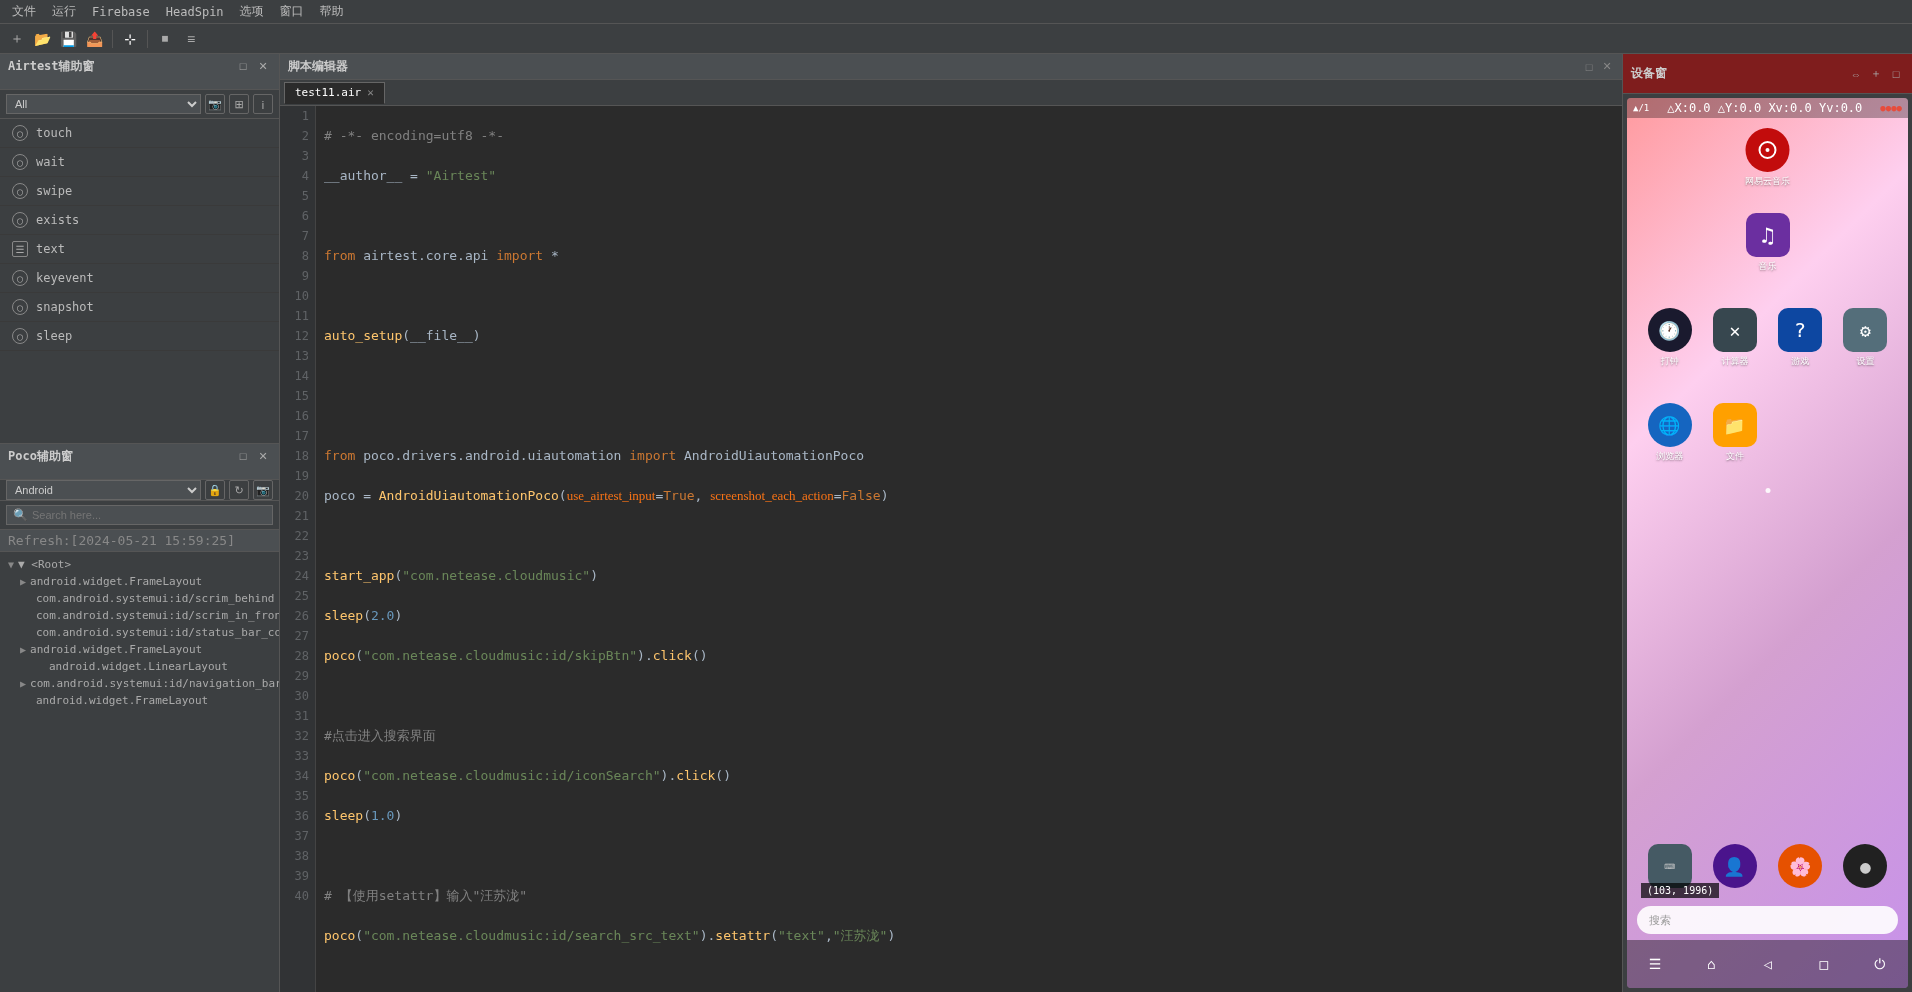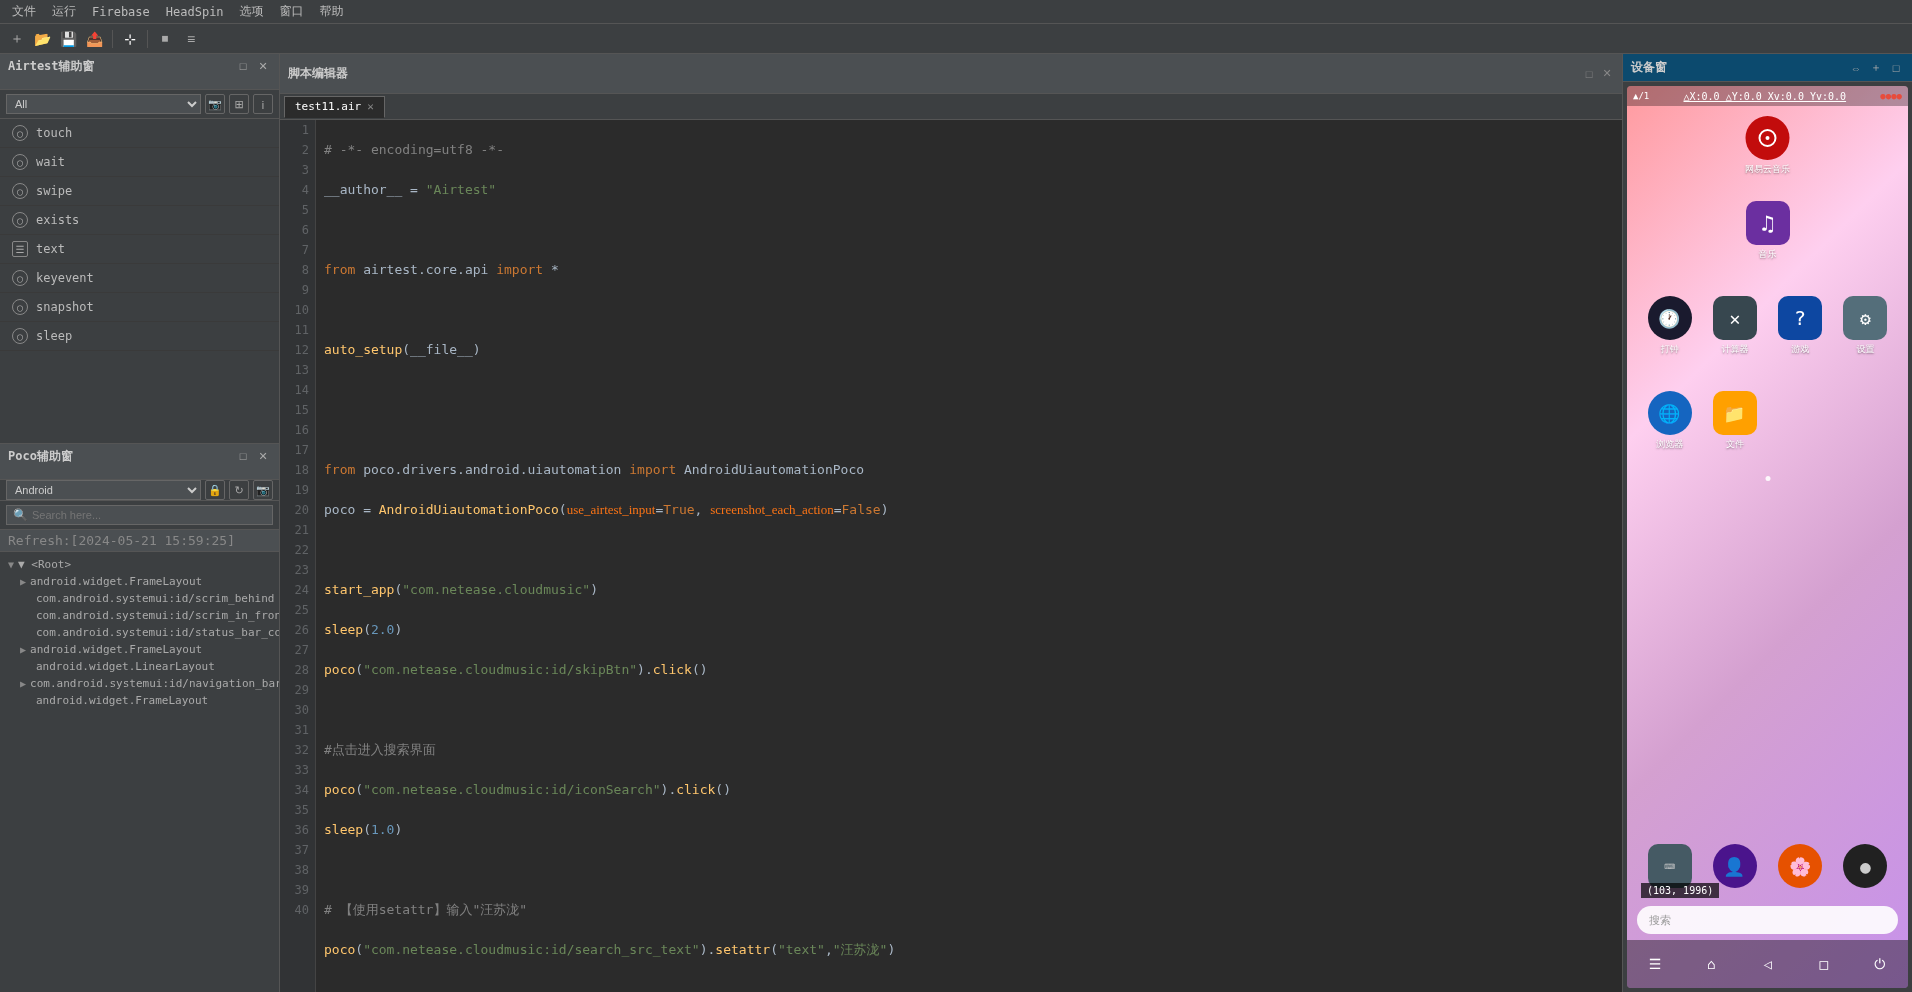--- a/index.html
+++ b/index.html
@@ -236,21 +236,21 @@
       border-bottom: 1px solid #555;
     }
 
     .editor-header {
       background: #4b4f52;
       border-bottom: 1px solid #555;
       display: flex;
       align-items: center;
       justify-content: space-between;
       padding: 0 8px;
-      height: 40px;
+      height: 26px;
     }
     .editor-title { color: #ccc; font-size: 12px; font-weight: bold; }
     .editor-tab-bar {
       display: flex;
       align-items: center;
       background: #3c3f41;
       border-bottom: 1px solid #555;
       padding: 0 4px;
       height: 26px;
     }
@@ -316,23 +316,23 @@
       border-left: 1px solid #555;
       display: flex;
       flex-direction: column;
     }
 
     .device-header {
       display: flex;
       align-items: center;
       justify-content: space-between;
       padding: 4px 8px;
-      background: #0c4a6e;
-      border-bottom: 1px solid #555;
-      height: 28px;
+      background: #7f1d1d;
+      border-bottom: 1px solid #555;
+      height: 40px;
     }
     .device-title { color: #ccc; font-size: 12px; font-weight: bold; }
 
     .device-screen {
       flex: 1;
       background: linear-gradient(135deg, #ff9a9e 0%, #fecfef 30%, #d4a0d0 60%, #c792ea 100%);
       position: relative;
       overflow: hidden;
       margin: 4px;
       border-radius: 4px;
@@ -569,21 +569,21 @@
         <div class="tree-item" style="padding-left:36px;">
           <span>com.android.systemui:id/scrim_in_front</span>
         </div>
         <div class="tree-item" style="padding-left:36px;">
           <span>com.android.systemui:id/status_bar_cont...</span>
         </div>
         <div class="tree-item" style="padding-left:20px;">
           <span class="tree-arrow">▶</span>
           <span>android.widget.FrameLayout</span>
         </div>
-        <div class="tree-item" style="padding-left:36px;">
+        <div class="tree-item" style="padding-left:36px;margin-left:13px;">
           <span>android.widget.LinearLayout</span>
         </div>
         <div class="tree-item" style="padding-left:20px;">
           <span class="tree-arrow">▶</span>
           <span>com.android.systemui:id/navigation_bar_frame</span>
         </div>
         <div class="tree-item" style="padding-left:36px;">
           <span>android.widget.FrameLayout</span>
         </div>
       </div>
@@ -703,21 +703,21 @@
         <button class="panel-action-btn">⇔</button>
         <button class="panel-action-btn">＋</button>
         <button class="panel-action-btn">□</button>
       </div>
     </div>
 
     <div class="device-screen">
 
       <div class="device-status-bar">
         <span>▲/1</span>
-        <span style="font-size:10px;text-decoration:underline;">△X:0.0  △Y:0.0  Xv:0.0  Yv:0.0</span>
+        <span style="font-size:12px;">△X:0.0  △Y:0.0  Xv:0.0  Yv:0.0</span>
         <span style="color:#e74c3c;">●●●●</span>
       </div>
 
       <div style="position:absolute; top:30px; left:50%; transform:translateX(-50%); display:flex; flex-direction:column; align-items:center; gap:3px;">
         <div class="netease-icon">
           <svg width="24" height="24" viewBox="0 0 24 24" fill="white">
             <circle cx="12" cy="12" r="8" stroke="white" stroke-width="2" fill="none"></circle>
             <circle cx="12" cy="12" r="2" fill="white"></circle>
           </svg>
         </div>

